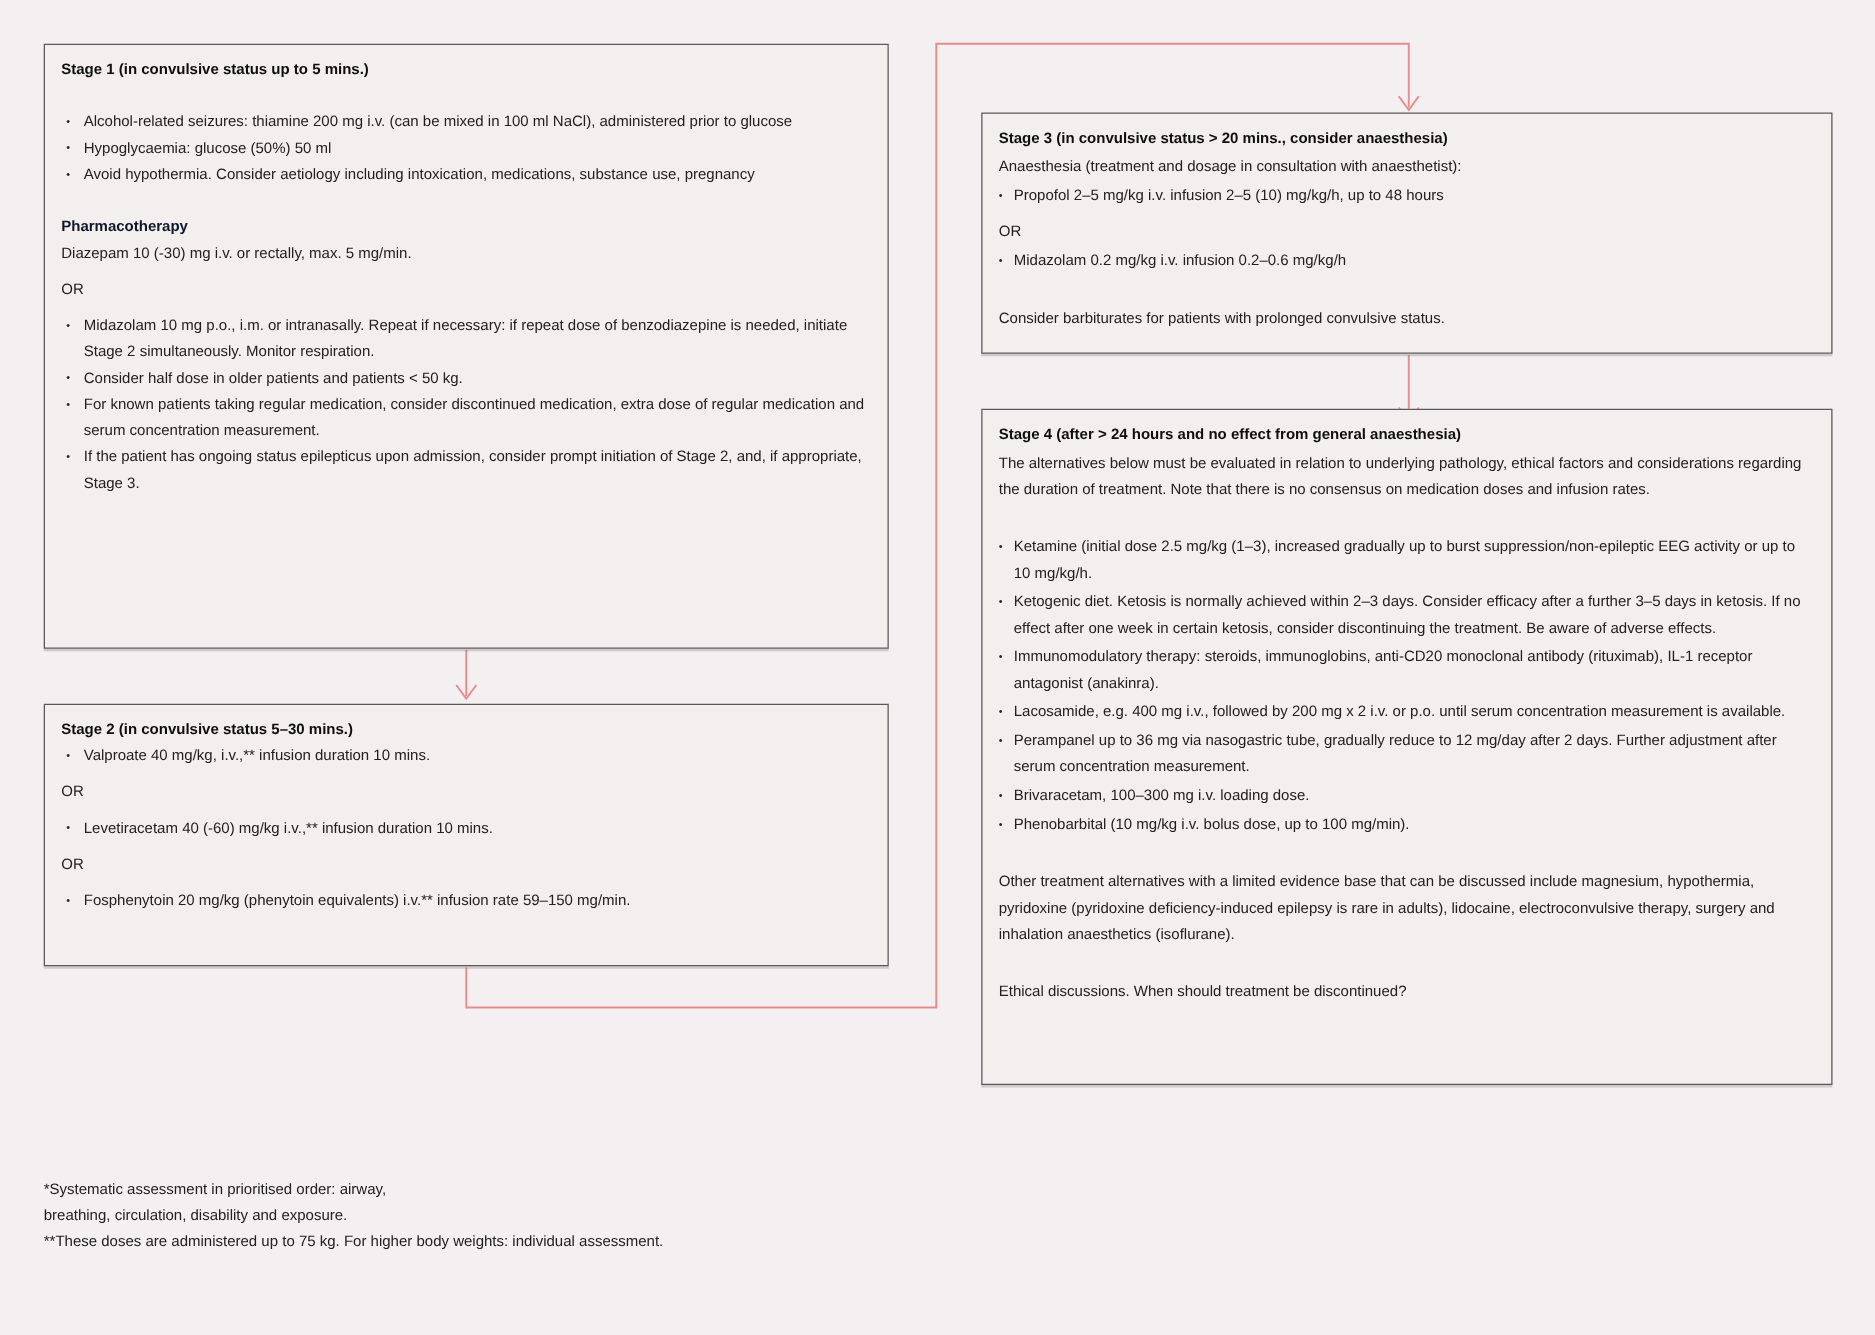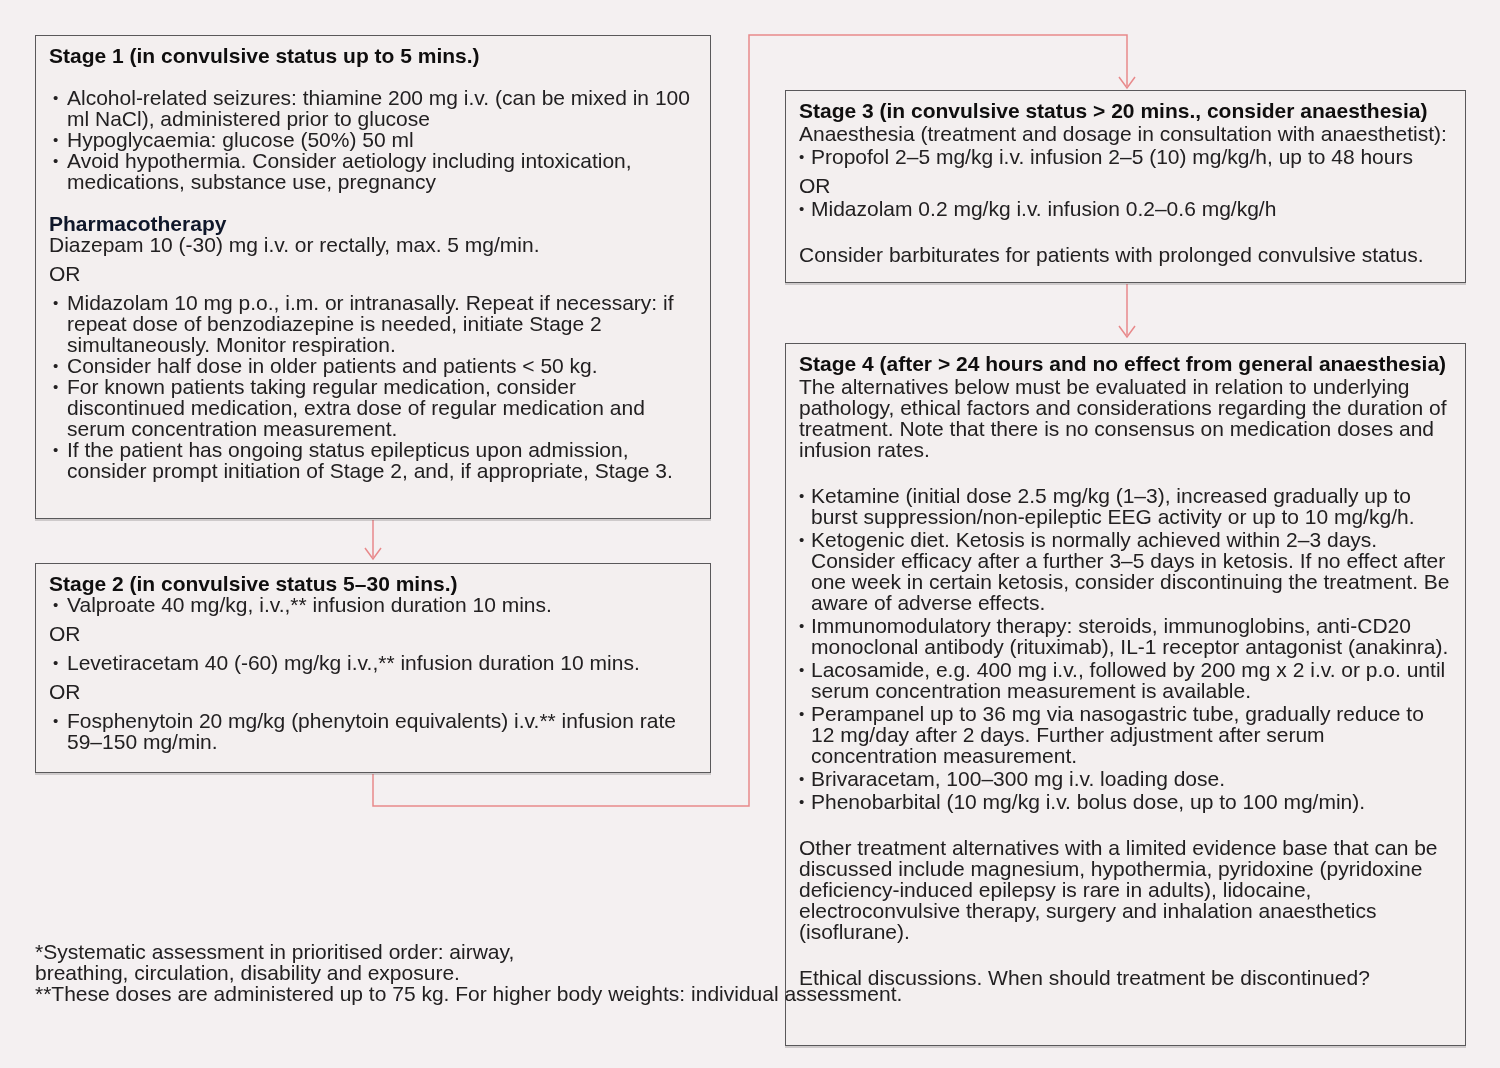--- a/index.html
+++ b/index.html
@@ -1,32 +1,32 @@
 <!DOCTYPE html>
 <html><head>
 <meta charset="utf-8">
 <style>
   html,body { margin:0; padding:0; }
   body { background:#f4f0f1; }
   .canvas {
     position:relative; width:1500px; height:1068px;
     background:#f4f0f1; overflow:hidden;
     font-family:"Liberation Sans", sans-serif;
-    color:#222021; font-size:21px; line-height:21px;
+    color:#222021; font-size:12px; line-height:21px;
   }
   .box {
     position:absolute; box-sizing:border-box;
     background:#f3efef; border:1px solid #59585a;
     box-shadow:0 2px 0 rgba(90,88,90,0.25);
     padding:9px 13px;
   }
   #stage1-box { left:35px;  top:35px;  width:676px; height:484px; }
   #stage2-box { left:35px;  top:563px; width:676px; height:210px; }
   #stage3-box { left:785px; top:90px;  width:681px; height:193px; }
-  #stage4-box { left:785px; top:343px; width:681px; height:703px; }
+  #stage4-box { left:785px; top:327px; width:681px; height:541px; }
 
   .block { margin:0; }
   .block.title { font-weight:bold; color:#0f0e0e; }
   .block.bold  { font-weight:bold; color:#0f172a; }
   .block.or    { margin:8px 0; }
   .block.gap   { height:21px; }
   .block.bullet { position:relative; padding-left:18px; }
   .block.bullet::before {
     content:"•"; position:absolute; left:4px; top:0;
     font-size:0.72em; line-height:21px;

